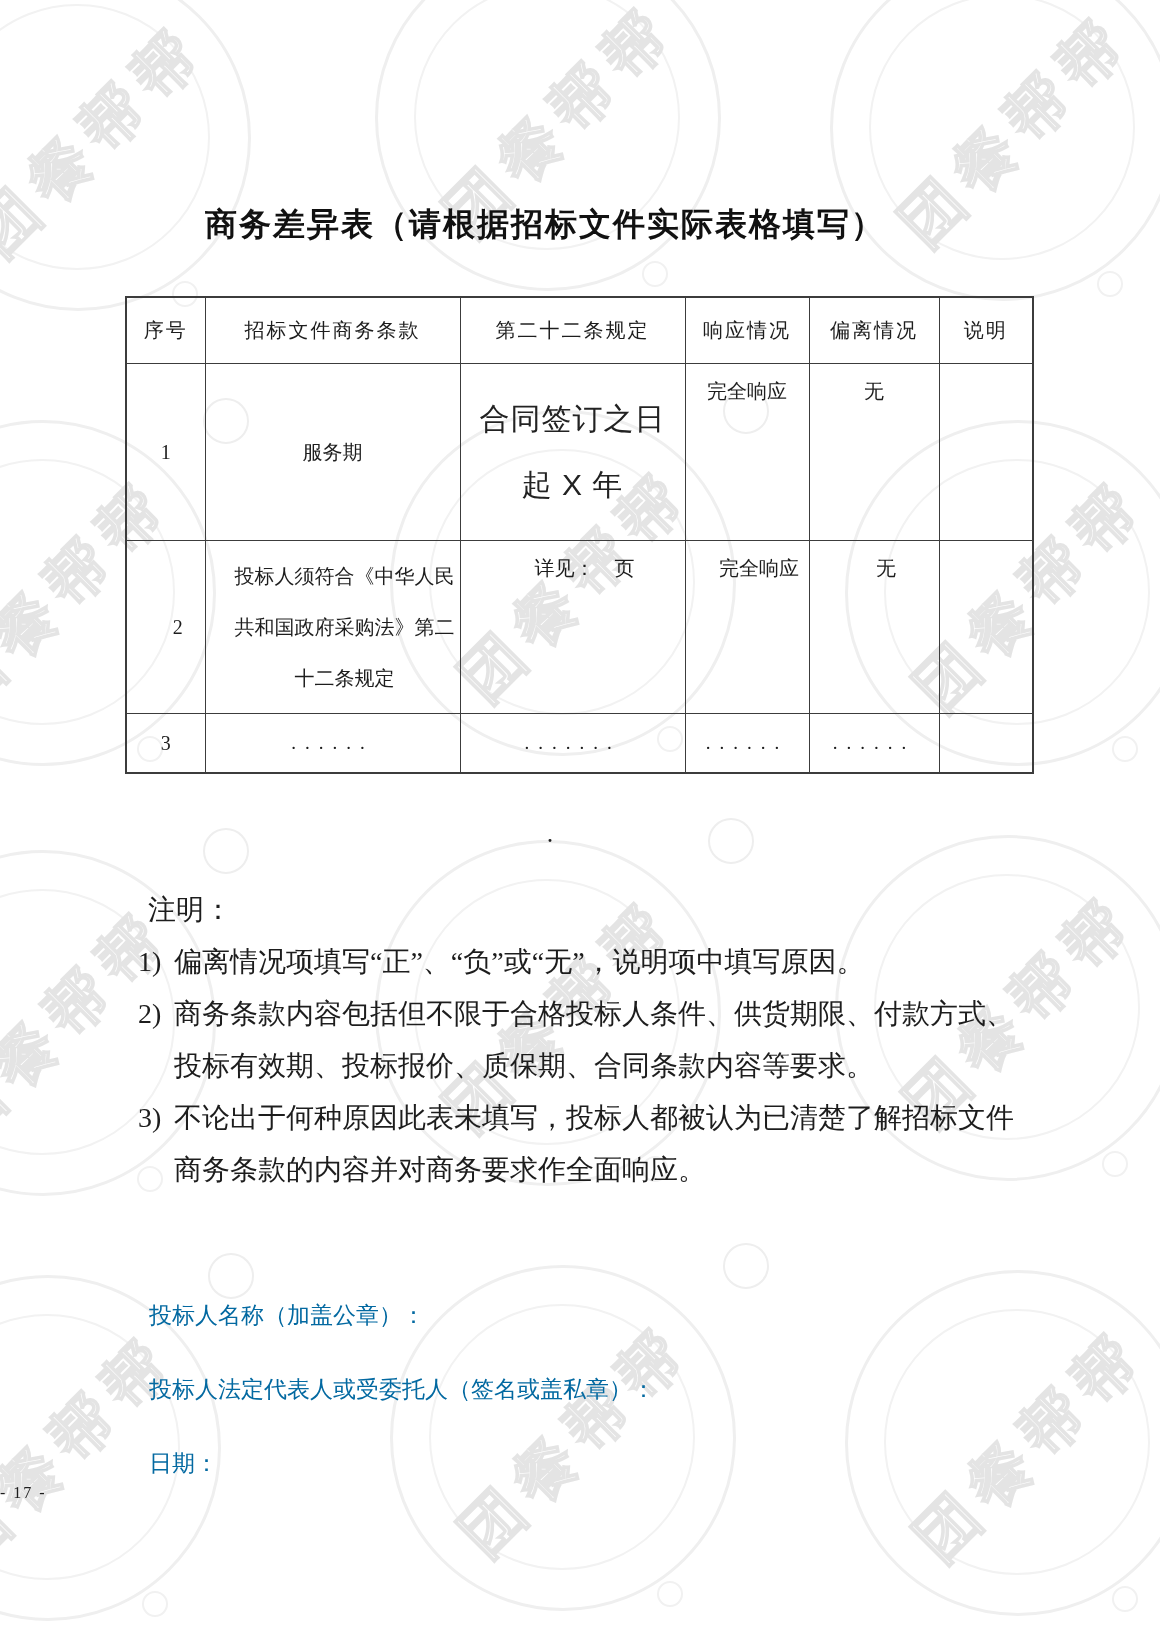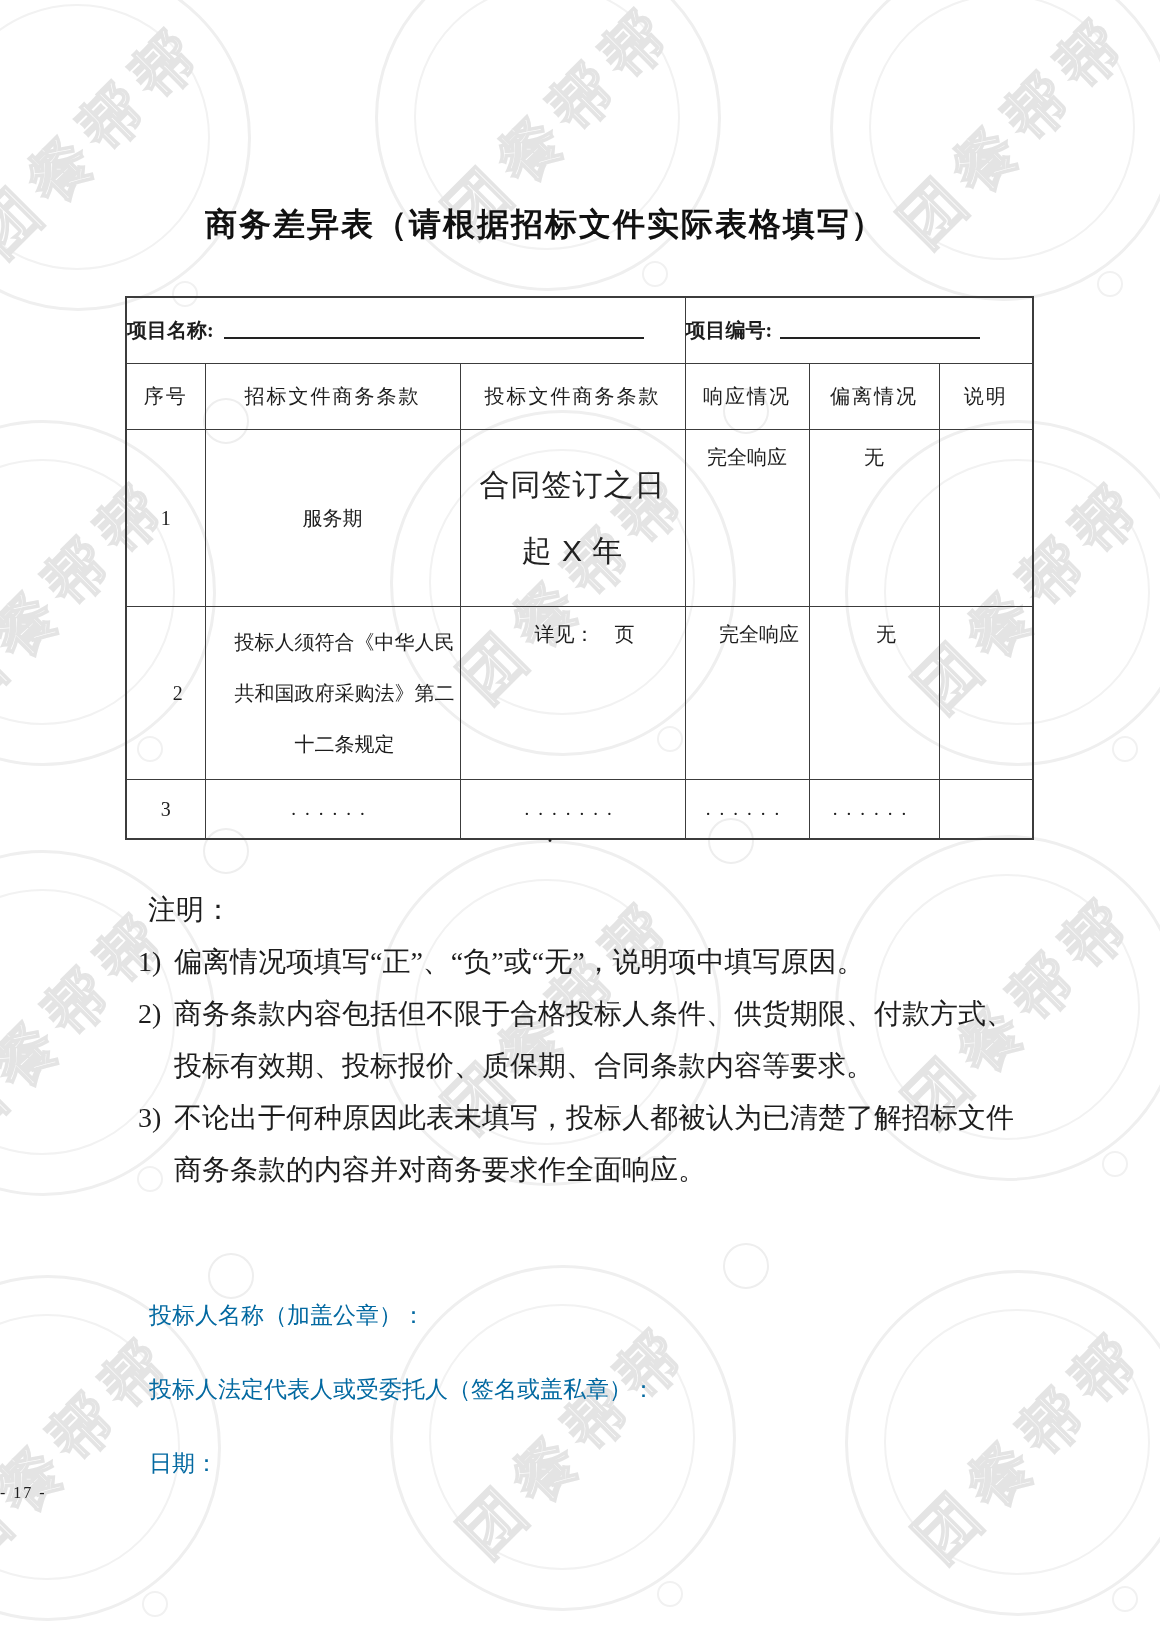--- a/index.html
+++ b/index.html
@@ -172,32 +172,24 @@
     <table class="dev-table">
       <colgroup>
         <col style="width:79px">
           <col style="width:255px">
           <col style="width:225px">
         <col style="width:124px">
           <col style="width:130px">
           <col style="width:94px">
       </colgroup>
       <tbody>
-          <tr class="project-row">
-        <td colspan="3" class="proj-cell-left">
-          <span class="proj-label">项目名称:</span><span class="uline uline-name"></span>
-        </td>
-        <td colspan="3" class="proj-cell-right">
-          <span class="proj-label">项目编号:</span><span class="uline uline-num"></span>
-        </td>
-      </tr>
       <tr class="header-row">
         <th>序号</th>
         <th>招标文件商务条款</th>
-        <th>投标文件商务条款</th>
+        <th>第二十二条规定</th>
         <th>响应情况</th>
         <th>偏离情况</th>
         <th>说明</th>
       </tr>
       <tr class="row-1">
         <td>1</td>
         <td>服务期</td>
         <td class="tender-big">
           <div>合同签订之日</div>
           <div>起 X 年</div>

